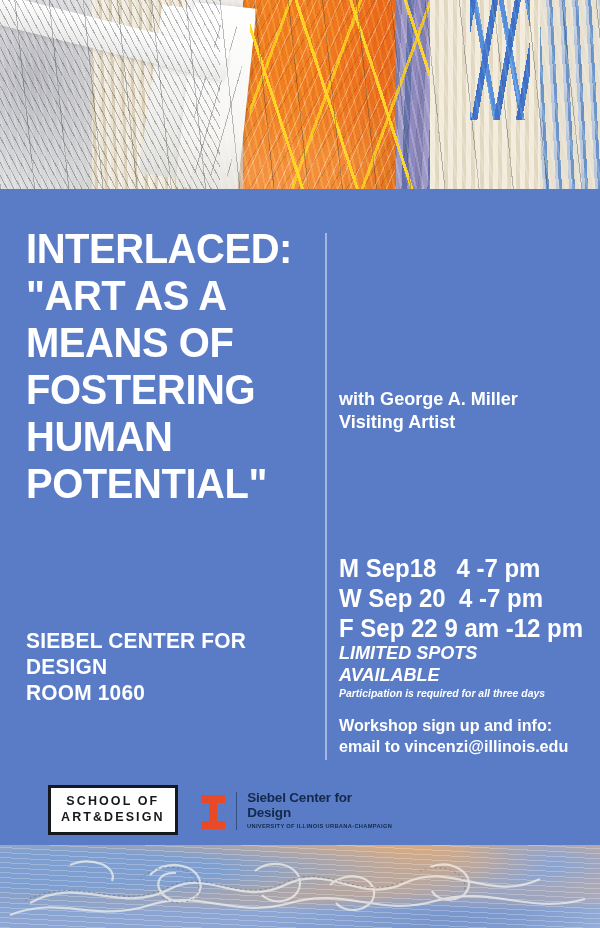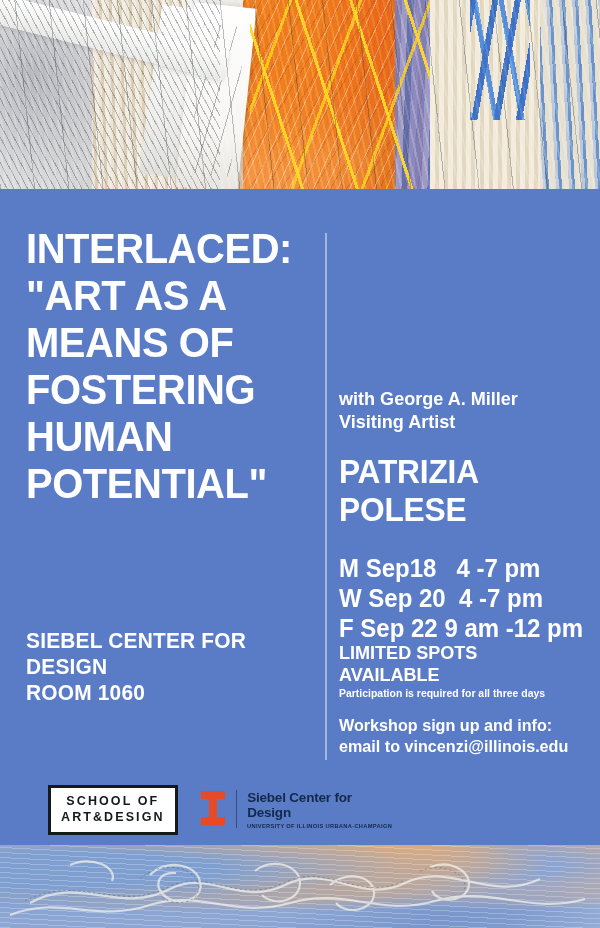--- a/index.html
+++ b/index.html
@@ -331,21 +331,21 @@
   }
   .sad-l1, .sad-l2 {
     color: #15181c;
     font-family: "Liberation Sans", sans-serif;
     font-weight: bold;
     font-size: 12.5px;
     letter-spacing: 2.1px;
   }
   .siebel-logo {
     display: flex;
-    align-items: flex-start;
+    align-items: flex-end;
     gap: 10px;
   }
   .illini-i {
     width: 26px; height: 36px;
     position: relative;
   }
   .vrule {
     width: 1.5px;
     height: 38px;
     background: #13294b;
@@ -414,31 +414,28 @@
 ROOM 1060</h2>
     </div>
 
 
 
     <div class="col-right" style="top:198px;">
       <p class="withline">with George A. Miller
 Visiting Artist</p>
     </div>
 
-    <div class="col-right" style="top:264px;">
-      <h2 class="artist">PATRIZIA POLESE</h2>
-    </div>
 
     <div class="col-right" style="top:325px;margin-top:39px;">
       <p class="sched">M Sep18   4 -7 pm</p>
       <p class="sched">W Sep 20  4 -7 pm</p>
       <p class="sched">F Sep 22 9 am -12 pm</p>
     </div>
 
-    <div class="col-right" style="top:453px;">
+    <div class="col-right" style="top:453px;font-style:italic;">
       <p class="limited">LIMITED SPOTS
 AVAILABLE</p>
       <p class="fineprint">Participation is required for all three days</p>
     </div>
 
     <div class="col-right" style="top:526px;">
       <p class="signup">Workshop sign up and info:
 email to vincenzi@illinois.edu</p>
     </div>
 

